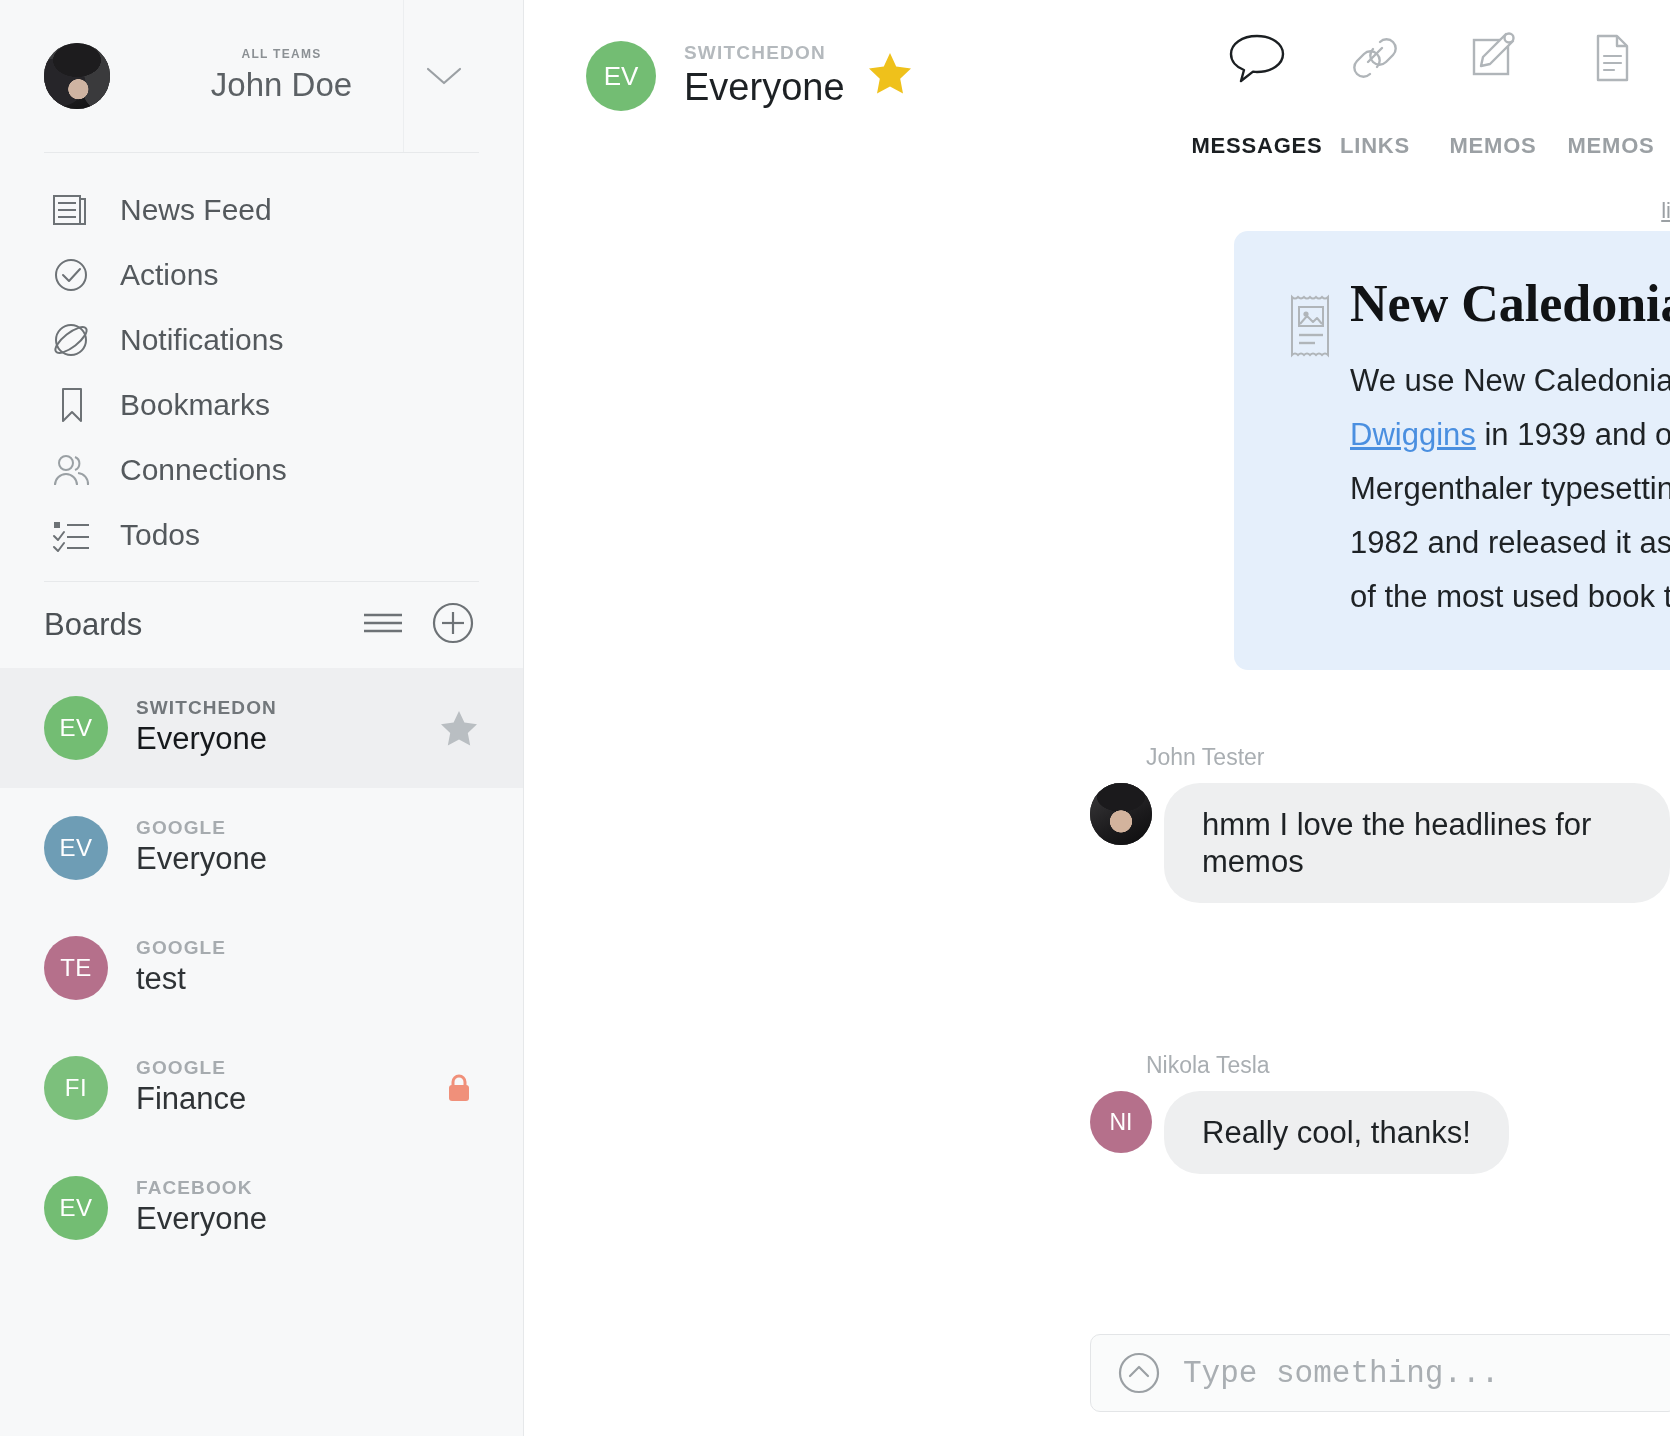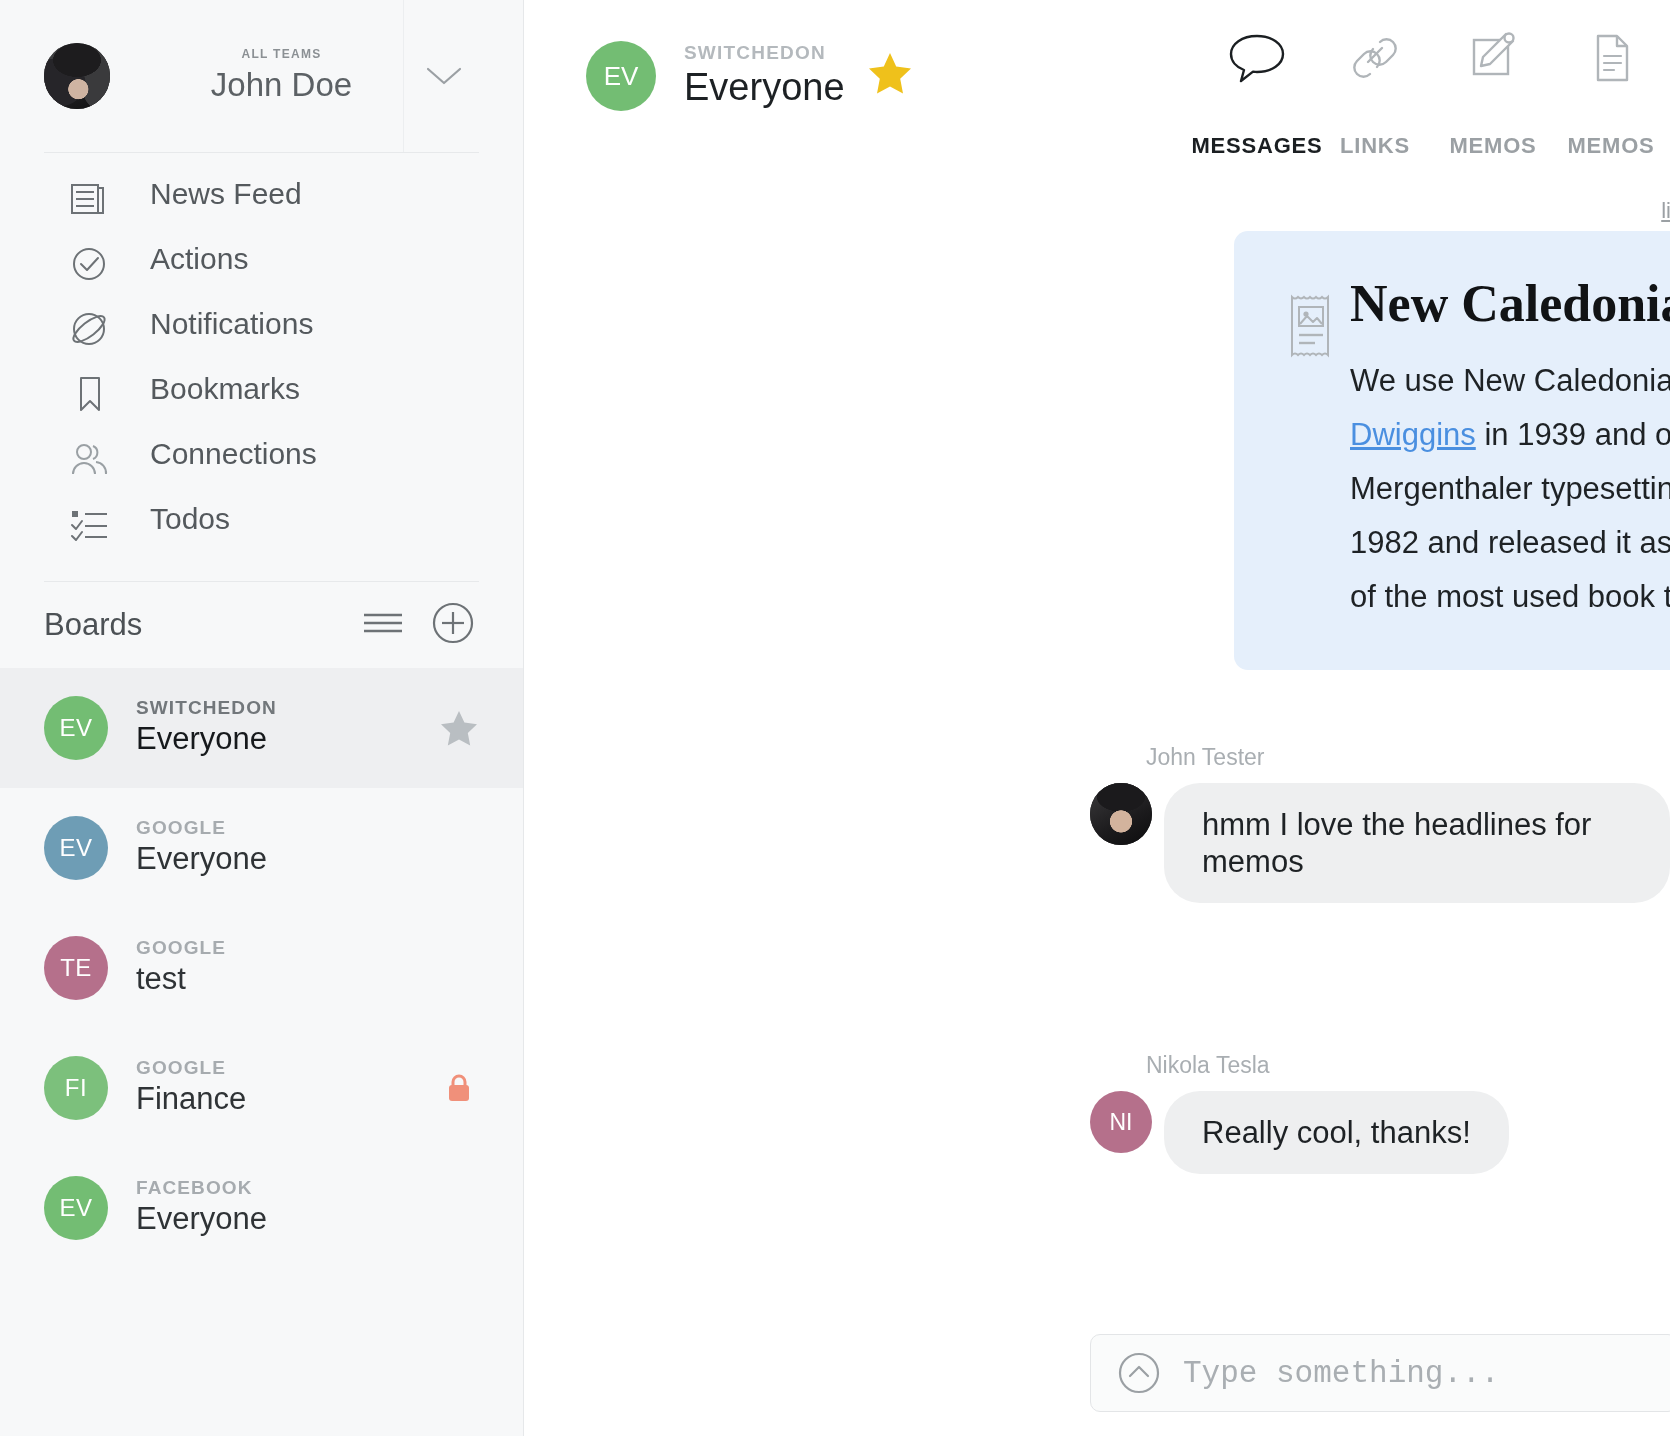--- a/index.html
+++ b/index.html
@@ -49,22 +49,22 @@
     position:absolute; right:40px; top:0; bottom:0;
     width:80px; display:flex; align-items:center; justify-content:center;
     border-left:1px solid #eceef0;
   }
   .chev { width:36px; height:20px; }
 
   .divider { height:1px; background:#e7e9eb; margin:0 44px; }
 
   .nav { padding:24px 0 14px 0; }
   .nav-item {
-    display:flex; height:65px;
-    padding-left:68px; cursor:pointer;gap:12px;
+    display:flex; align-items:center; height:65px;
+    padding-left:50px; cursor:pointer;
   }
   .nav-ico {
     width:44px; height:44px; flex:0 0 auto;
     display:flex; align-items:center; justify-content:center;
     margin-right:26px;
   }
   .nav-label { font-size:30px; color:#54595d; font-weight:400; }
 
   .boards-head {
     height:86px; display:flex; align-items:center;

